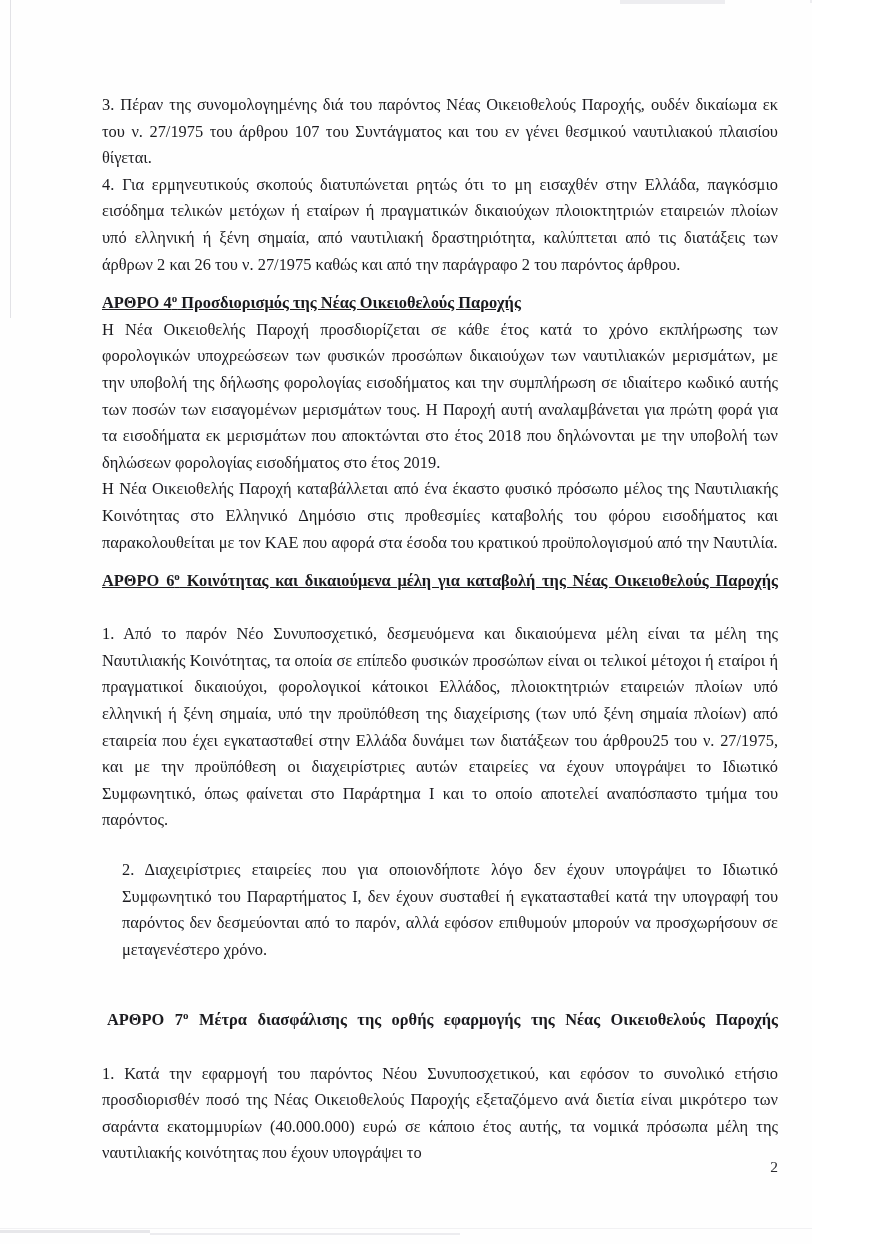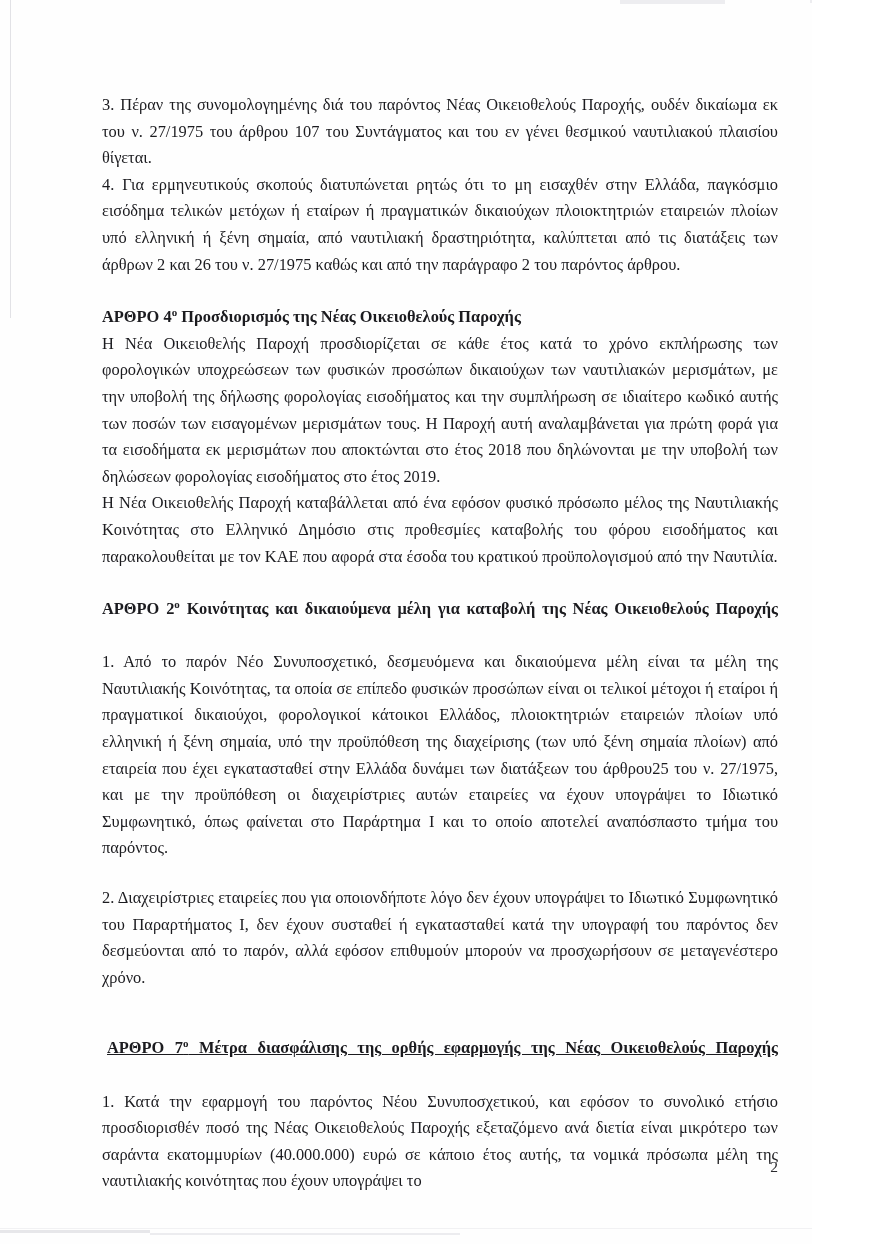--- a/index.html
+++ b/index.html
@@ -54,47 +54,47 @@
   p.para {
     margin: 0 0 0 0;
     font-size: 16.4px;
     line-height: 26.6px;
     text-align: justify;
     text-justify: inter-word;
     hyphens: none;
   }
 
   p.para.gap-lg { }
-  p.para.gap-md { margin-top: 23px; }
+  p.para.gap-md { margin-top: 23px; margin-left: 20px; }
 
   h2.heading {
     margin: 0;
     font-size: 16.4px;
     line-height: 26.6px;
     font-weight: bold;
     text-align: justify;
     text-justify: inter-word;
   }
-  h2.heading.gap-lg { margin-top: 26px; }
+  h2.heading.gap-lg { margin-top: 12px; text-decoration: underline; }
   h2.heading.gap-xl { margin-top: 44px; }
 
   
   h2.heading.stretch::after {
     content: "";
     display: inline-block;
     width: 100%;
   }
 
   .sup {
     font-size: 11px;
     vertical-align: super;
     line-height: 0;
   }
 
-  .heading-indent { padding-left: 5px; text-decoration: underline; }
+  .heading-indent { padding-left: 5px; }
 
   .page-number {
     position: absolute;
     left: 0;
     top: 1158px;
     width: 778px;
     text-align: right;
     font-size: 15.5px;
     color: #2a2a2e;
     font-family: "Liberation Serif", "DejaVu Serif", serif;
@@ -116,23 +116,23 @@
 
     <p class="para">3. Πέραν της συνομολογημένης διά του παρόντος Νέας Οικειοθελούς Παροχής, ουδέν δικαίωμα εκ του ν. 27/1975 του άρθρου 107 του Συντάγματος και του εν γένει θεσμικού ναυτιλιακού πλαισίου θίγεται.</p>
 
     <p class="para gap-lg">4. Για ερμηνευτικούς σκοπούς διατυπώνεται ρητώς ότι το μη εισαχθέν στην Ελλάδα, παγκόσμιο εισόδημα τελικών μετόχων ή εταίρων ή πραγματικών δικαιούχων πλοιοκτητριών εταιρειών πλοίων υπό ελληνική ή ξένη σημαία, από ναυτιλιακή δραστηριότητα, καλύπτεται από τις διατάξεις των άρθρων 2 και 26 του ν. 27/1975 καθώς και από την παράγραφο 2 του παρόντος άρθρου.</p>
 
     <h2 class="heading gap-lg"><span>ΑΡΘΡΟ 4</span><span class="sup">ο</span><span> Προσδιορισμός της Νέας Οικειοθελούς Παροχής</span></h2>
 
     <p class="para">Η Νέα Οικειοθελής Παροχή προσδιορίζεται σε κάθε έτος κατά το χρόνο εκπλήρωσης των φορολογικών υποχρεώσεων των φυσικών προσώπων δικαιούχων των ναυτιλιακών μερισμάτων, με την υποβολή της δήλωσης φορολογίας εισοδήματος και την συμπλήρωση σε ιδιαίτερο κωδικό αυτής των ποσών των εισαγομένων μερισμάτων τους. Η Παροχή αυτή αναλαμβάνεται για πρώτη φορά για τα εισοδήματα εκ μερισμάτων που αποκτώνται στο έτος 2018 που δηλώνονται με την υποβολή των δηλώσεων φορολογίας εισοδήματος στο έτος 2019.</p>
 
 
-    <p class="para">Η Νέα Οικειοθελής Παροχή καταβάλλεται από ένα εφόσον φυσικό πρόσωπο μέλος της Ναυτιλιακής Κοινότητας στο Ελληνικό Δημόσιο στις προθεσμίες καταβολής του φόρου εισοδήματος και παρακολουθείται με τον ΚΑΕ  που αφορά στα έσοδα του κρατικού προϋπολογισμού από την Ναυτιλία.</p>
+    <p class="para">Η Νέα Οικειοθελής Παροχή καταβάλλεται από ένα έκαστο φυσικό πρόσωπο μέλος της Ναυτιλιακής Κοινότητας στο Ελληνικό Δημόσιο στις προθεσμίες καταβολής του φόρου εισοδήματος και παρακολουθείται με τον ΚΑΕ  που αφορά στα έσοδα του κρατικού προϋπολογισμού από την Ναυτιλία.</p>
 
-    <h2 class="heading gap-lg stretch"><span>ΑΡΘΡΟ 2</span><span class="sup">ο</span><span> Κοινότητας και δικαιούμενα μέλη για καταβολή της Νέας Οικειοθελούς Παροχής</span></h2>
+    <h2 class="heading gap-lg stretch"><span>ΑΡΘΡΟ 6</span><span class="sup">ο</span><span> Κοινότητας και δικαιούμενα μέλη για καταβολή της Νέας Οικειοθελούς Παροχής</span></h2>
 
     <p class="para">1. Από το παρόν Νέο Συνυποσχετικό, δεσμευόμενα και δικαιούμενα μέλη είναι τα μέλη της Ναυτιλιακής Κοινότητας, τα οποία σε επίπεδο φυσικών προσώπων είναι οι τελικοί μέτοχοι ή εταίροι ή πραγματικοί δικαιούχοι, φορολογικοί κάτοικοι Ελλάδος, πλοιοκτητριών εταιρειών πλοίων υπό ελληνική ή ξένη σημαία, υπό την προϋπόθεση της διαχείρισης (των υπό ξένη σημαία πλοίων) από εταιρεία που έχει εγκατασταθεί στην Ελλάδα δυνάμει των διατάξεων του άρθρου25 του ν. 27/1975, και με την προϋπόθεση οι διαχειρίστριες αυτών εταιρείες να έχουν υπογράψει το Ιδιωτικό Συμφωνητικό, όπως φαίνεται στο Παράρτημα Ι και το οποίο αποτελεί αναπόσπαστο τμήμα του παρόντος.</p>
 
     <p class="para gap-md">2. Διαχειρίστριες εταιρείες που για οποιονδήποτε λόγο δεν έχουν υπογράψει το Ιδιωτικό Συμφωνητικό του Παραρτήματος Ι, δεν έχουν συσταθεί ή εγκατασταθεί κατά την υπογραφή του παρόντος δεν δεσμεύονται από το παρόν, αλλά εφόσον επιθυμούν μπορούν να προσχωρήσουν σε μεταγενέστερο χρόνο.</p>
 
     <h2 class="heading gap-xl stretch heading-indent"><span> ΑΡΘΡΟ 7</span><span class="sup">ο</span><span> Μέτρα διασφάλισης της ορθής εφαρμογής της Νέας Οικειοθελούς Παροχής</span></h2>
 
     <p class="para">1. Κατά την εφαρμογή του παρόντος Νέου Συνυποσχετικού, και εφόσον το συνολικό ετήσιο προσδιορισθέν ποσό της Νέας Οικειοθελούς Παροχής εξεταζόμενο ανά διετία είναι μικρότερο των σαράντα εκατομμυρίων (40.000.000) ευρώ σε κάποιο έτος αυτής, τα νομικά πρόσωπα μέλη της ναυτιλιακής κοινότητας που έχουν υπογράψει το</p>
 
   </div>

